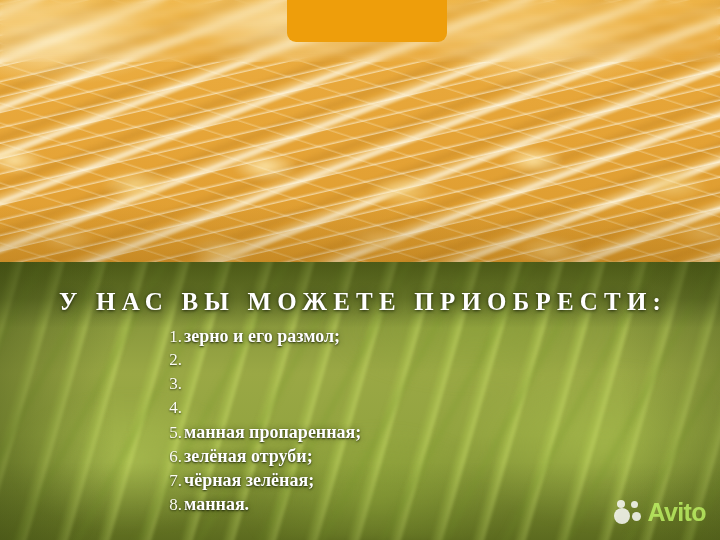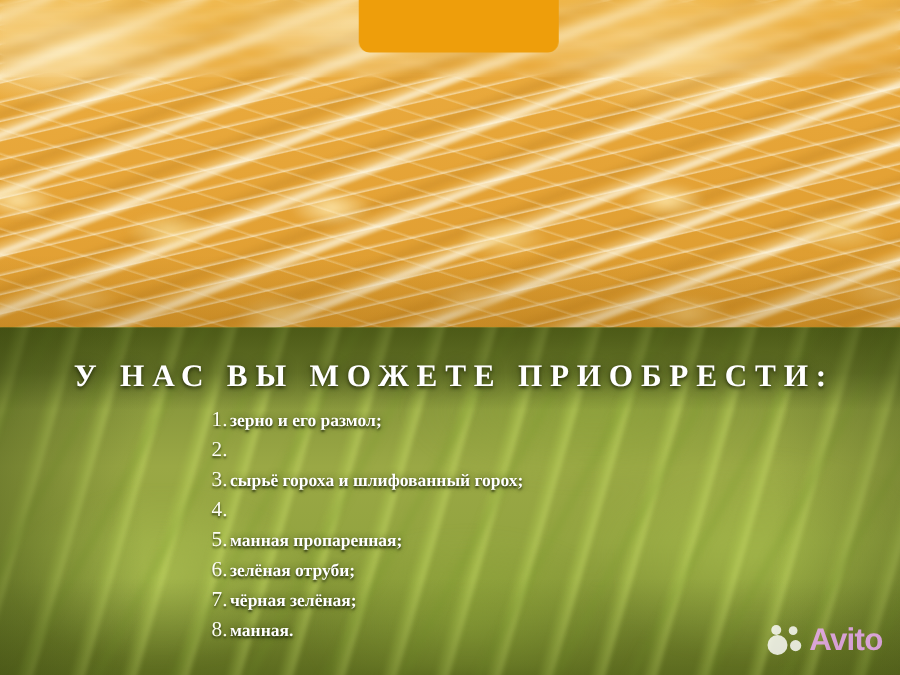--- a/index.html
+++ b/index.html
@@ -225,21 +225,21 @@
     flex: 0 0 22px;
     text-align: right;
     color: #fdfdf4;
     font-size: 17px;
     font-weight: normal;
     text-shadow: 0 1px 2px rgba(24,32,6,.8);
   }
   .item-text {
     margin-left: 2px;
     color: #ffffff;
-    font-size: 14px;
+    font-size: 18px;
     font-weight: bold;
     white-space: nowrap;
     text-shadow: 0 1px 2px rgba(24,32,6,.85), 0 0 6px rgba(24,32,6,.4);
   }
 
   
   .avito-watermark {
     position: absolute;
     right: 14px;
     bottom: 13px;
@@ -260,21 +260,21 @@
     position: absolute;
     display: block;
     border-radius: 50%;
     background: #ffffff;
   }
   .avito-mark .c-big   { left: 0px;  top: 8px;  width: 16px; height: 16px; }
   .avito-mark .c-top   { left: 3px;  top: 0px;  width: 8px;  height: 8px;  }
   .avito-mark .c-mid   { left: 17px; top: 1px;  width: 7px;  height: 7px;  }
   .avito-mark .c-low   { left: 18px; top: 12px; width: 9px;  height: 9px;  }
   .avito-word {
-    color: #f0abfc;
+    color: #bef264;
     font-family: "Liberation Sans", sans-serif;
     font-size: 25px;
     font-weight: bold;
     letter-spacing: -0.6px;
     line-height: 1;
   }
 </style>
 </head>
 <body>
 
@@ -304,21 +304,20 @@
       <ul class="item-list">
         <li class="item-row">
           <span class="item-num">1.</span>
           <span class="item-text">зерно и его размол;</span>
         </li>
         <li class="item-row">
           <span class="item-num">2.</span>
         </li>
         <li class="item-row">
           <span class="item-num">3.</span>
-          <span class="item-text">сырьё гороха и шлифованный горох;</span>
         </li>
         <li class="item-row">
           <span class="item-num">4.</span>
         </li>
         <li class="item-row">
           <span class="item-num">5.</span>
           <span class="item-text">манная пропаренная;</span>
         </li>
         <li class="item-row">
           <span class="item-num">6.</span>

